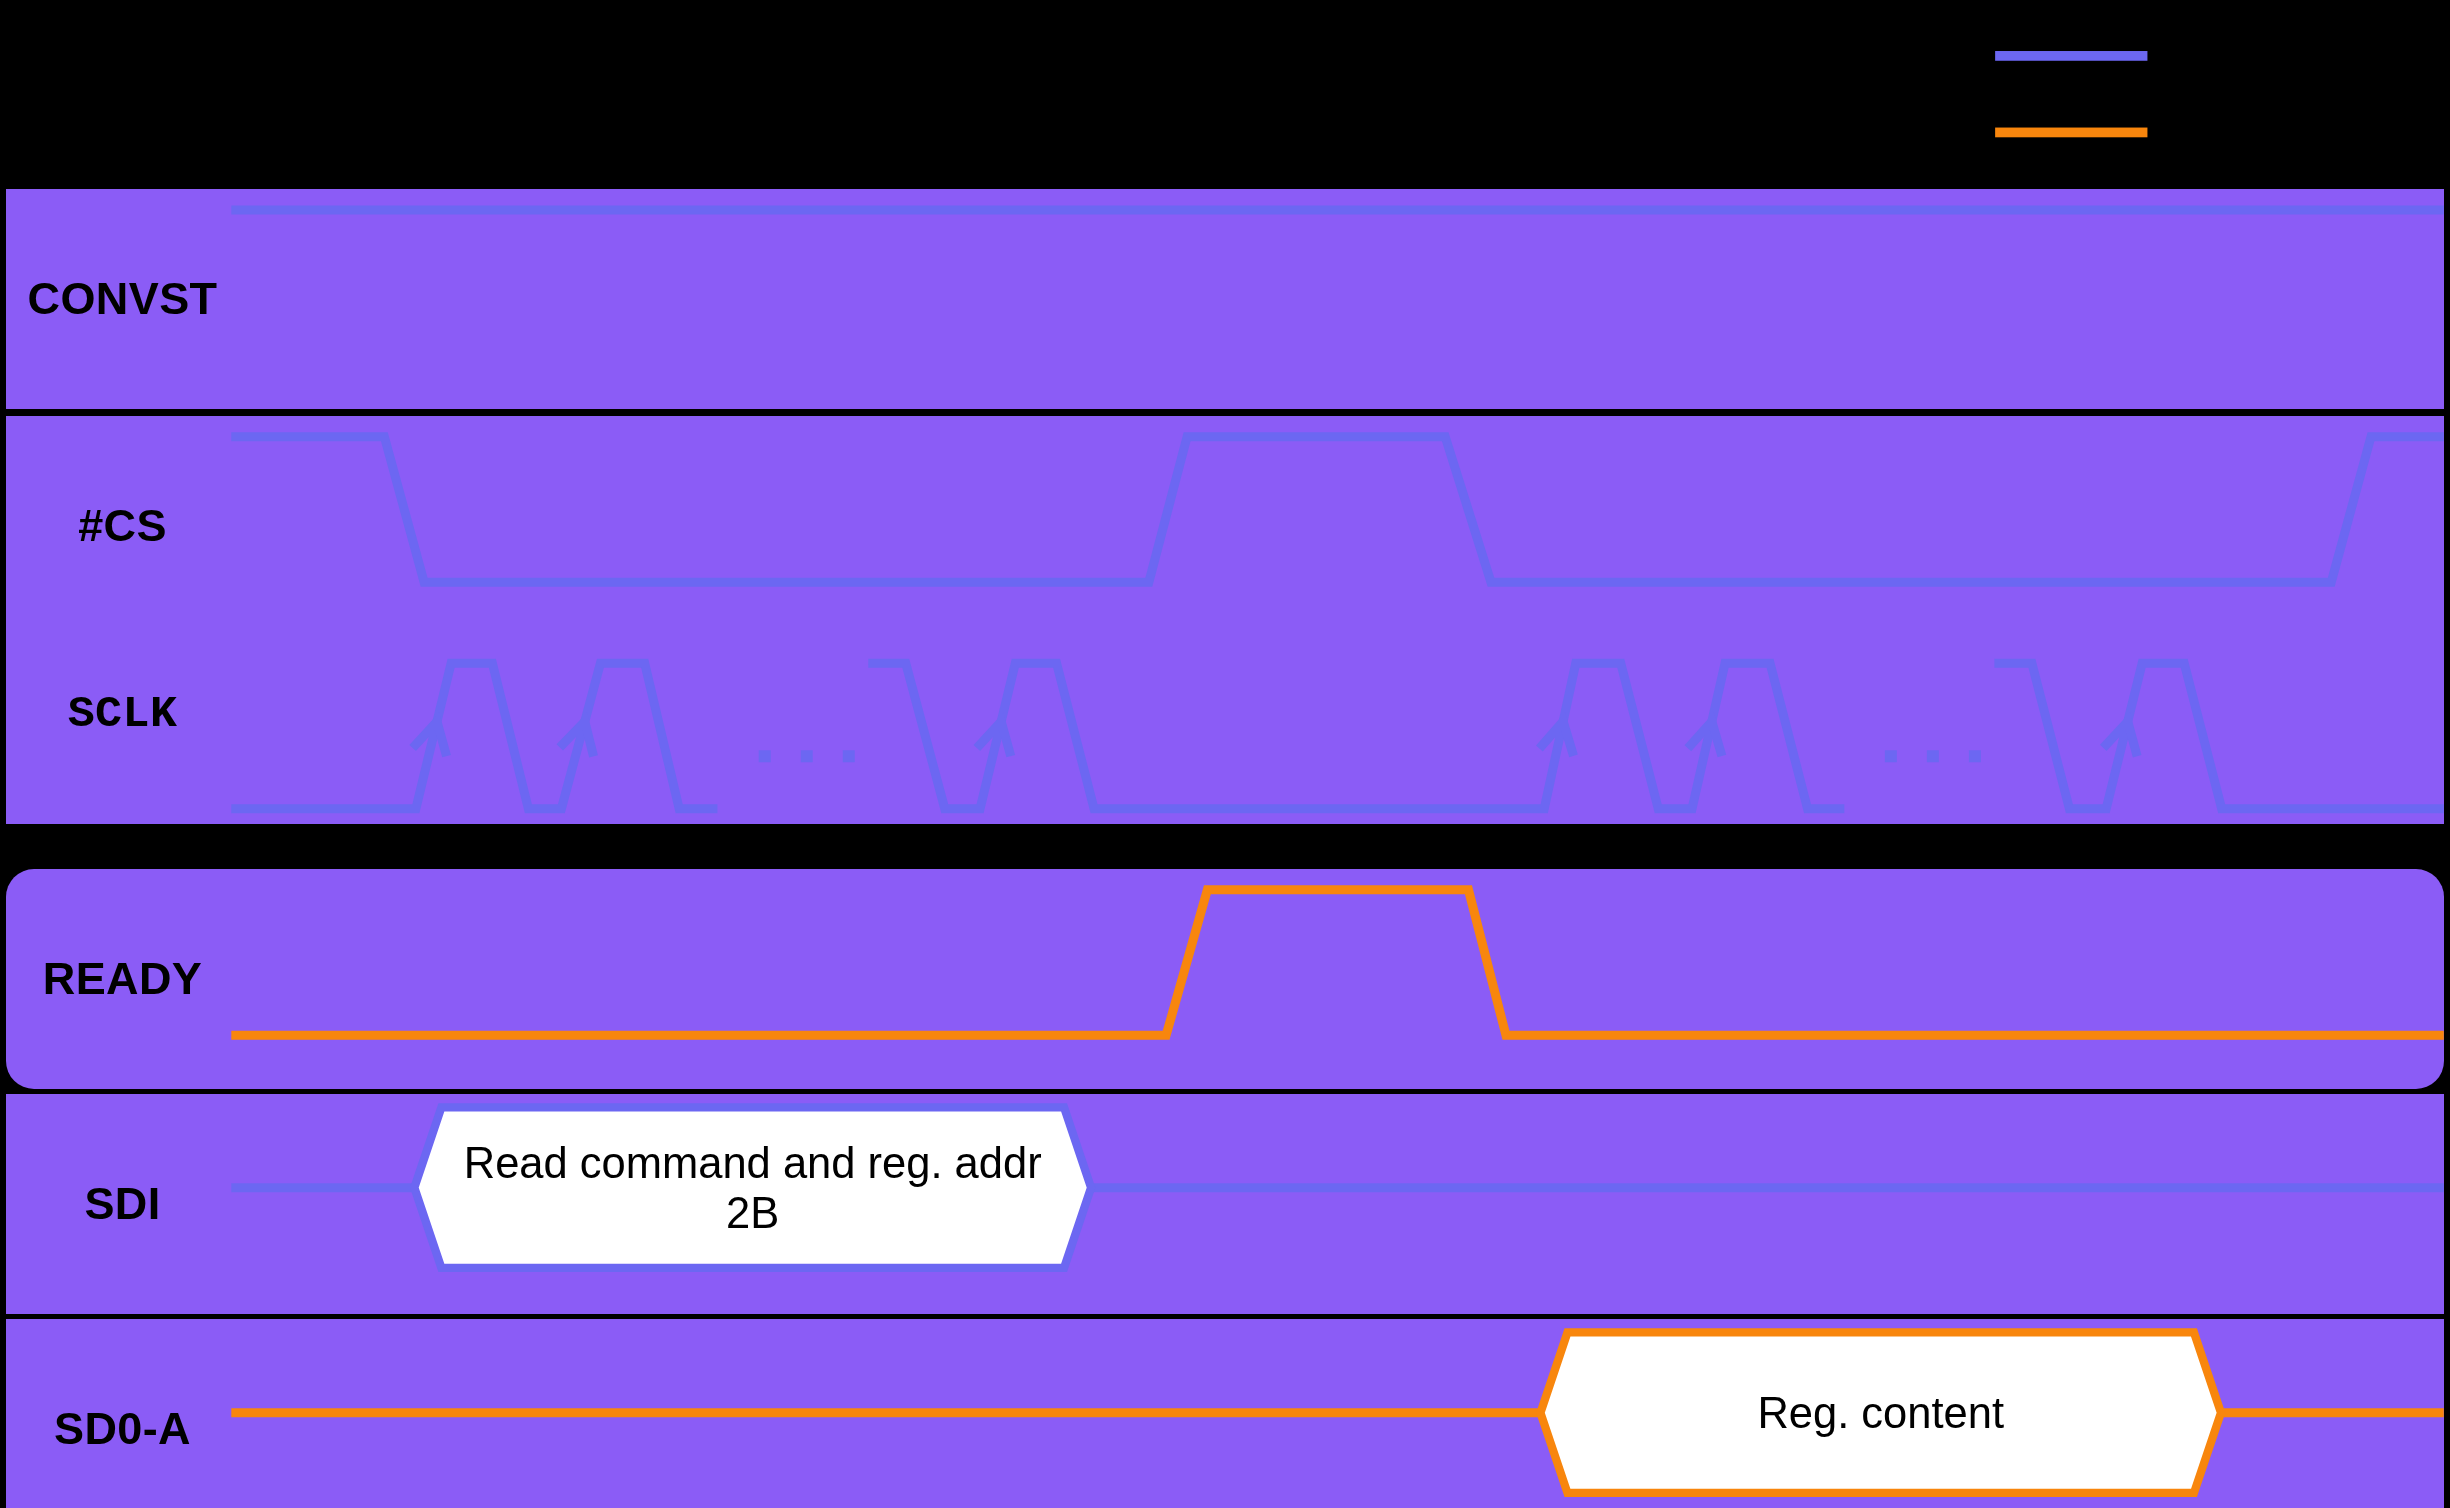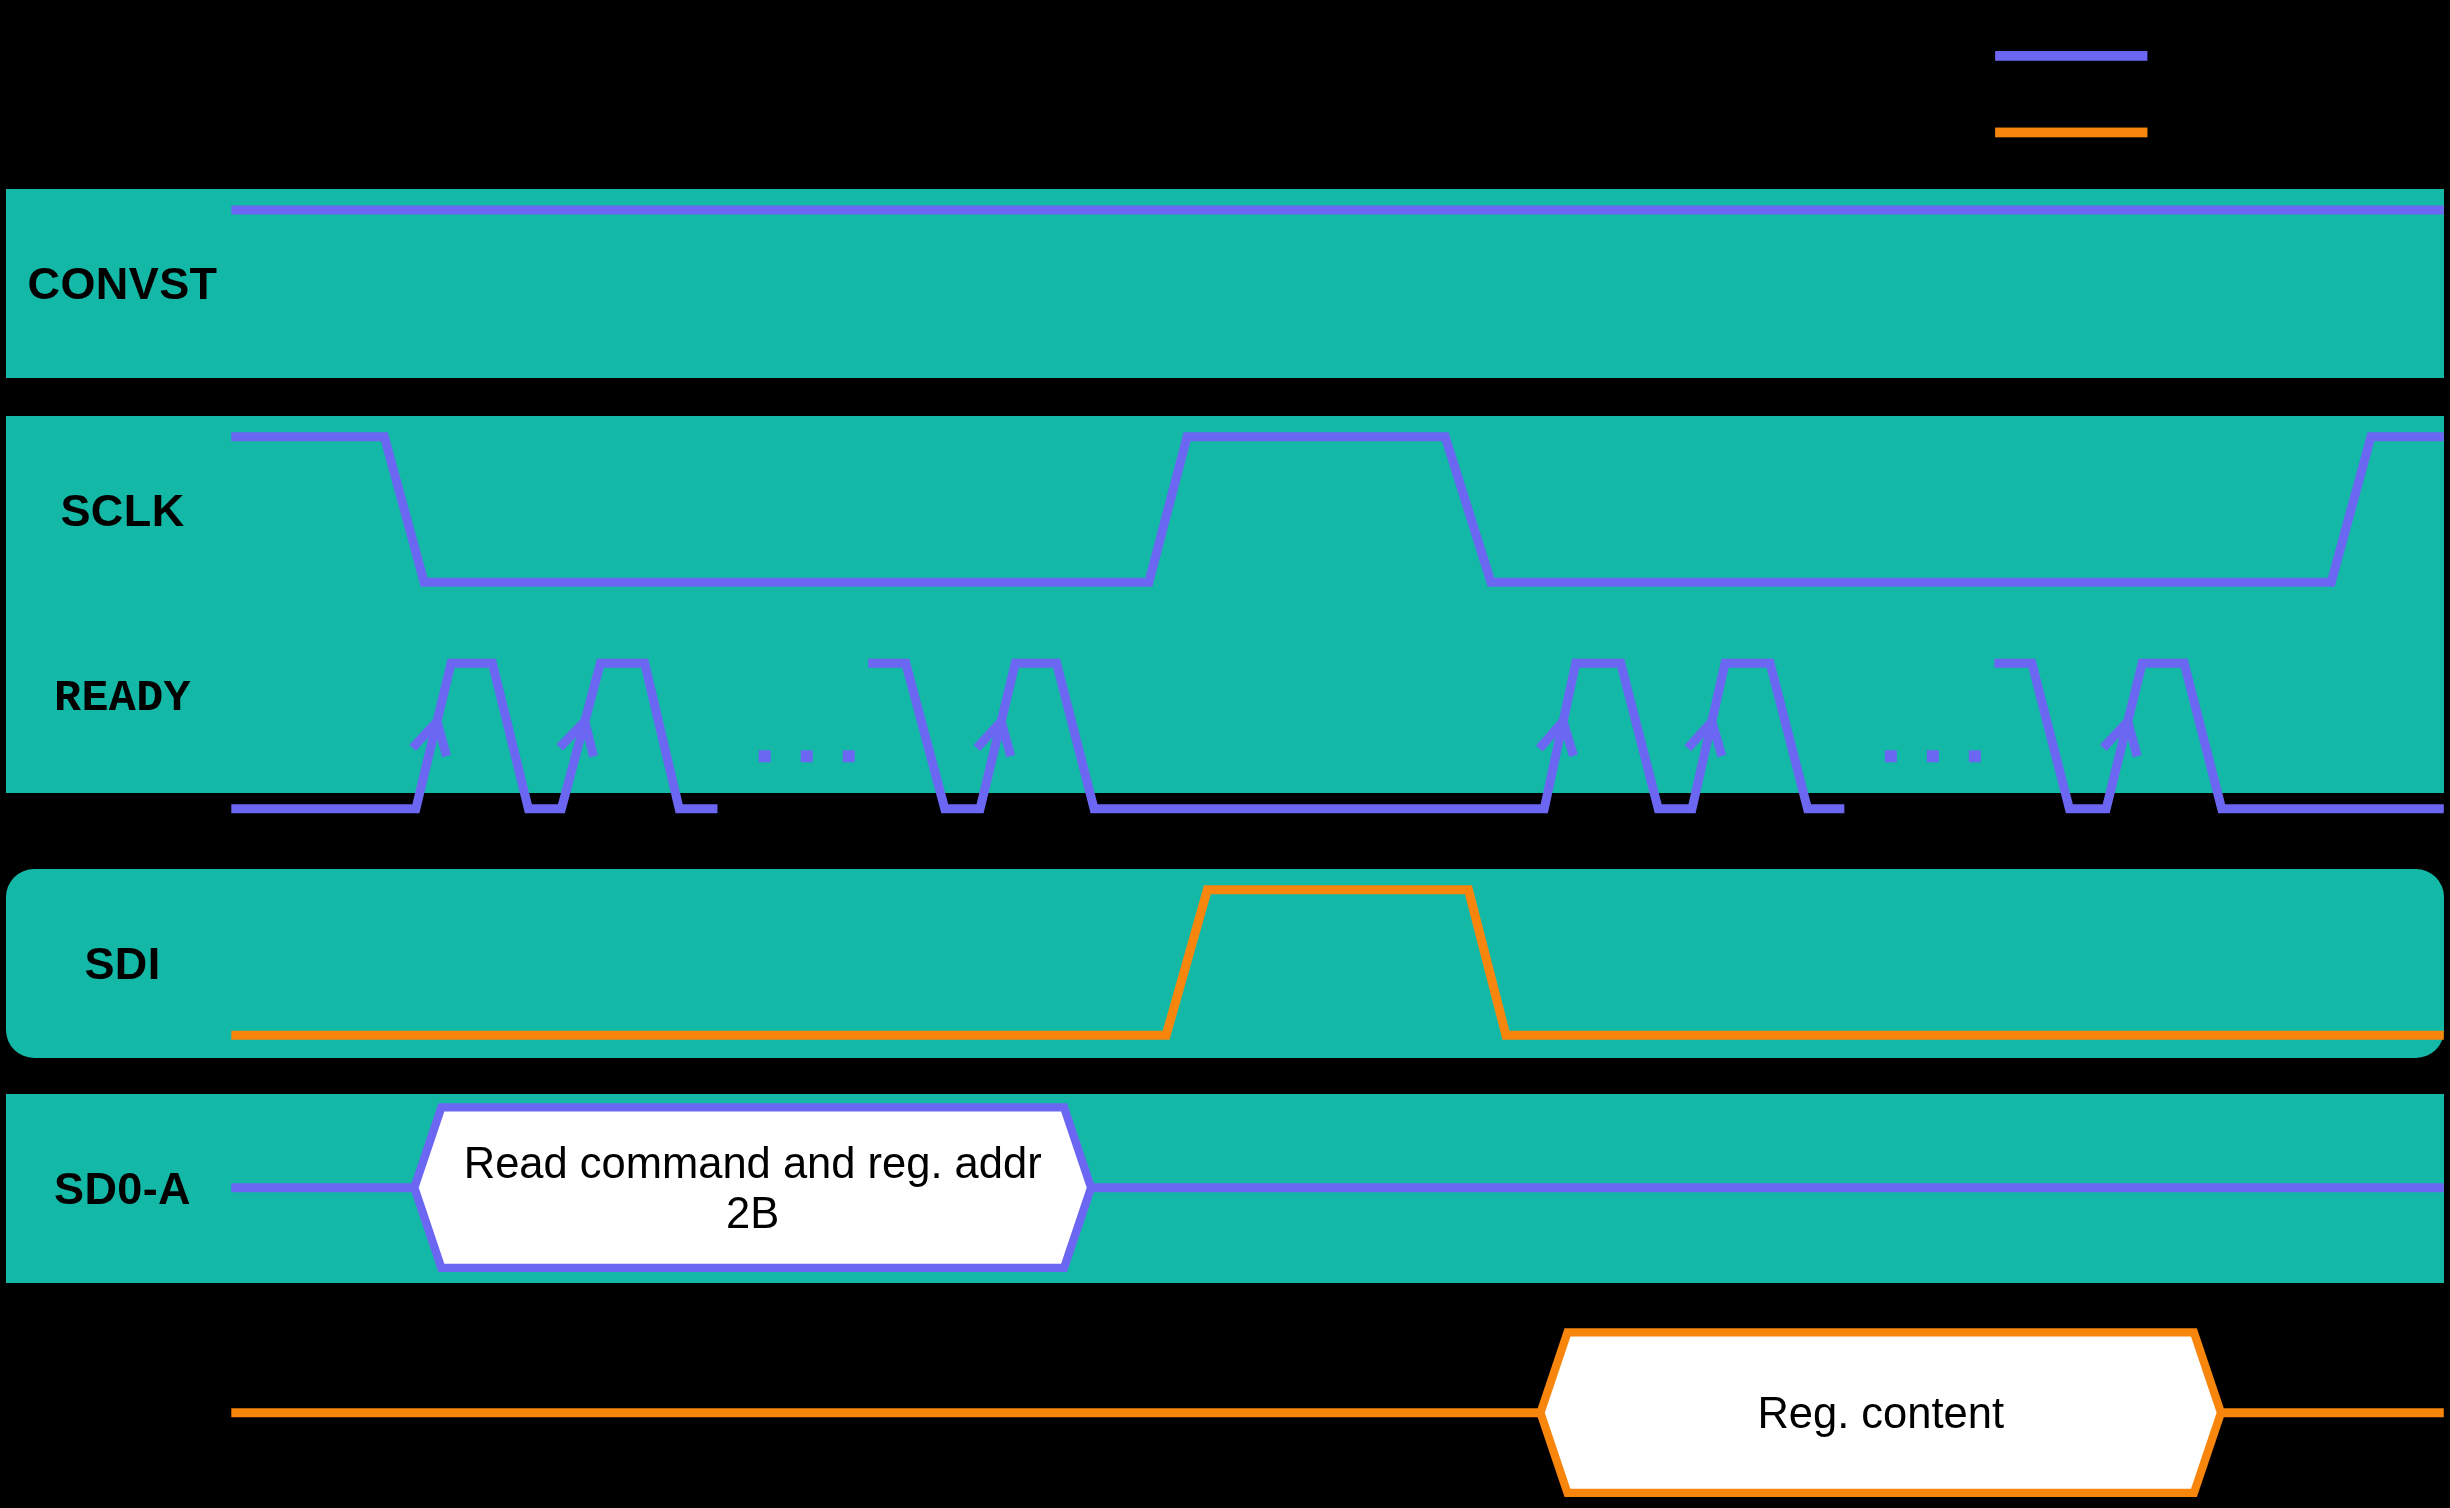--- a/index.html
+++ b/index.html
@@ -2,22 +2,22 @@
 <html style="font-size:12px"><head>
 <meta charset="utf-8">
 <style>
   html,body{margin:0;padding:0;background:#000;}
   body{
     width:2450px;height:1508px;position:relative;overflow:hidden;
     font-family:"Liberation Sans","DejaVu Sans",sans-serif;
   }
   .stage{position:absolute;inset:0;}
   .band{
-    position:absolute;left:6px;width:2438px;height:189px;
-    background:#14b8a6;
+    position:absolute;left:6px;width:2438px;height:220px;
+    background:#8b5cf6;
   }
   .band:nth-of-type(1){top:189px;}
   .band:nth-of-type(2){top:416px;}
   .band:nth-of-type(3){top:604px;font-family:Liberation Mono, monospace;}
   .band:nth-of-type(4){top:869px;border-radius:28px;}
   .band:nth-of-type(5){top:1094px;}
   .band:nth-of-type(6){top:1319px;}
   .row-label{
     position:absolute;left:0;top:0;width:233px;height:100%;
     display:flex;align-items:center;justify-content:center;
@@ -30,20 +30,23 @@
     font-family:"Liberation Sans","DejaVu Sans",sans-serif;
   }
 </style>
 </head>
 <body>
 
 <div class="stage">
 
   <div class="band">
     <span class="row-label">CONVST</span>
+  </div>
+  <div class="band">
+    <span class="row-label">#CS</span>
   </div>
   <div class="band">
     <span class="row-label">SCLK</span>
   </div>
   <div class="band">
     <span class="row-label">READY</span>
   </div>
   <div class="band">
     <span class="row-label">SDI</span>
   </div>

